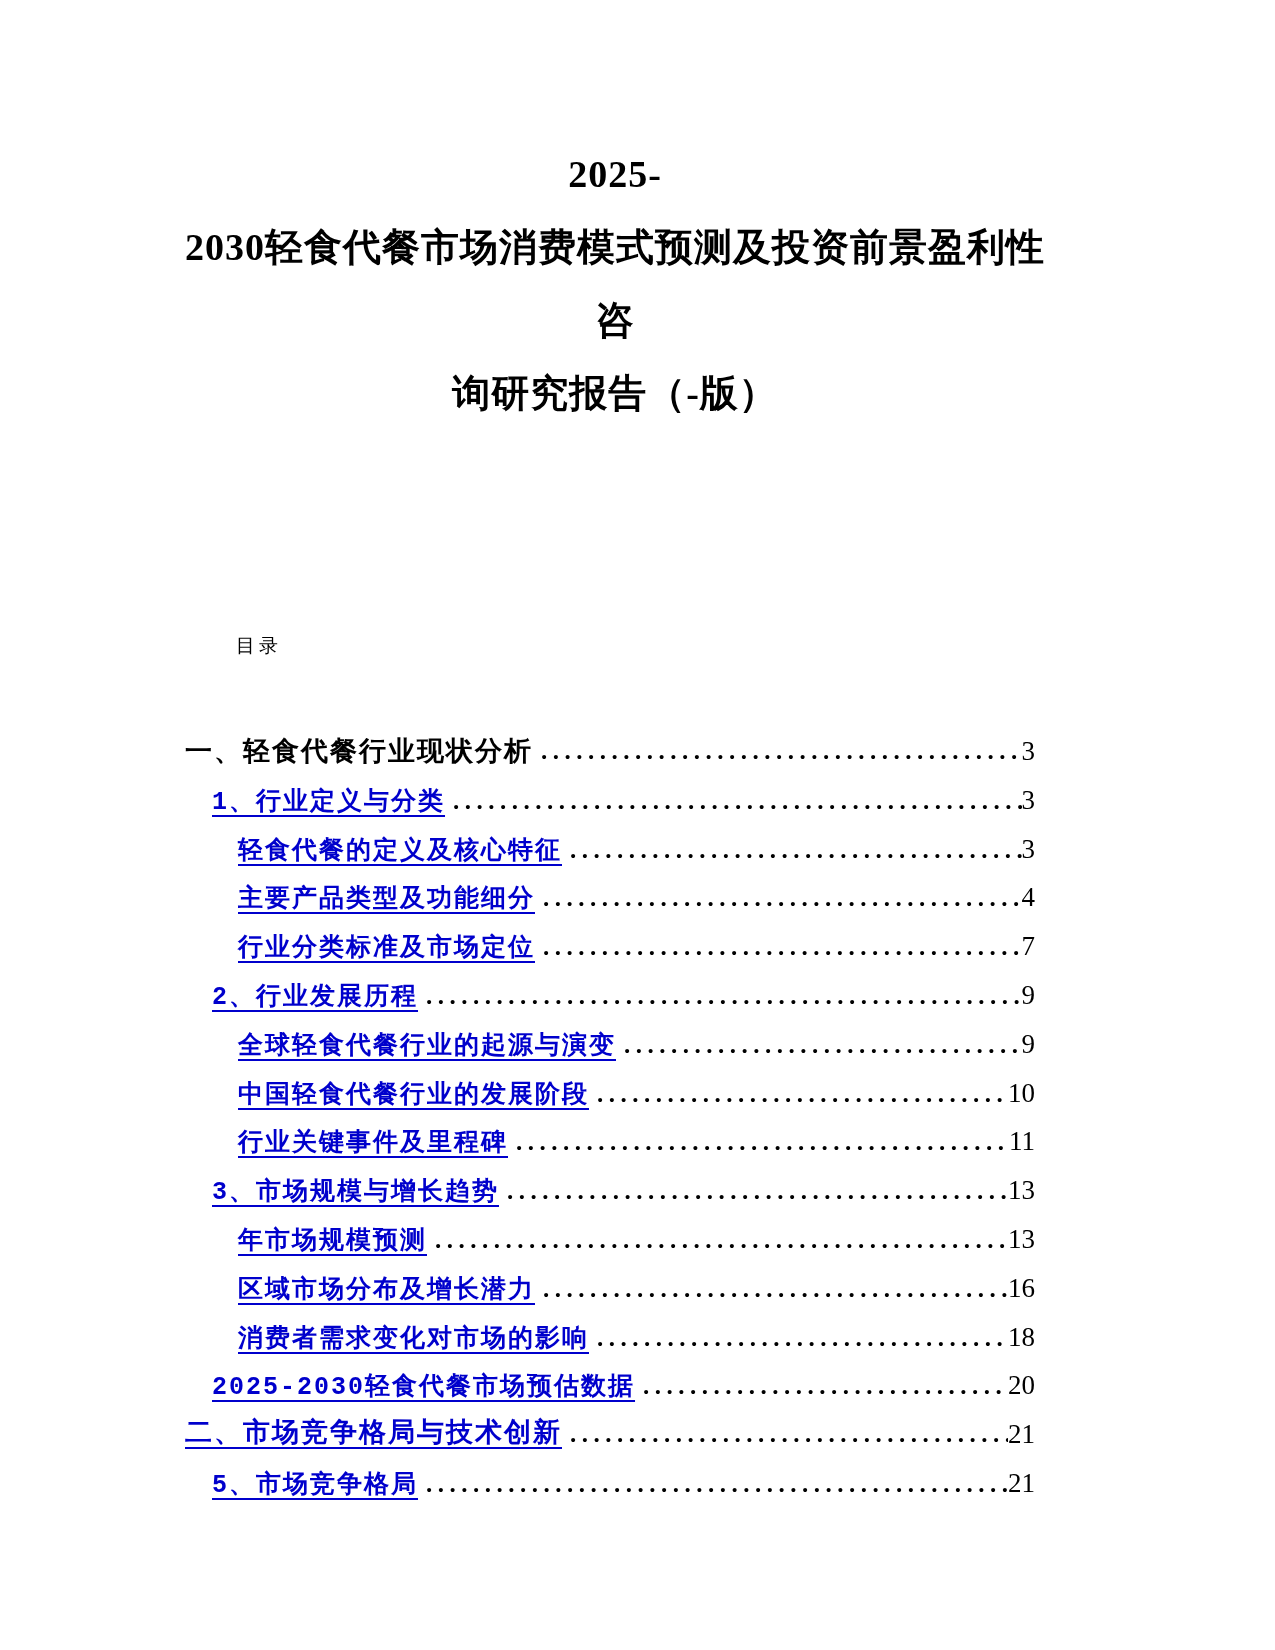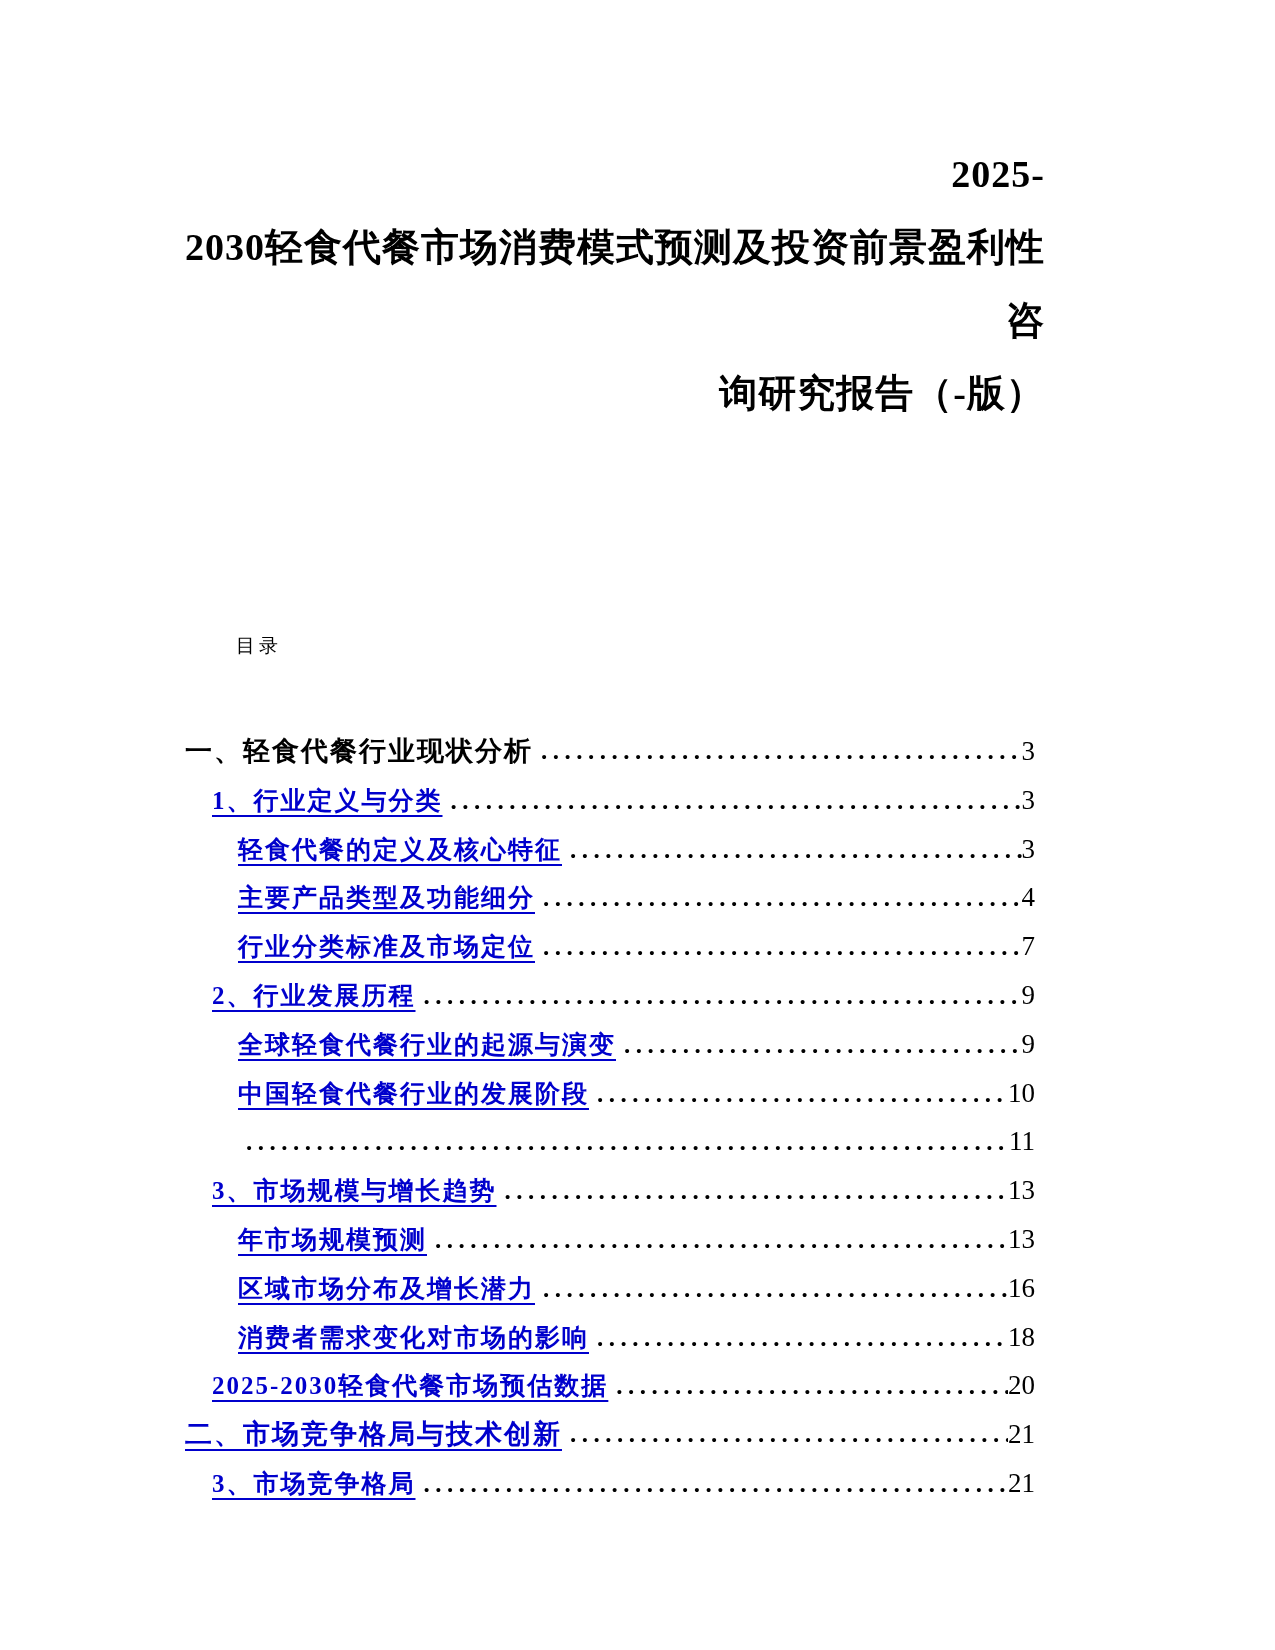--- a/index.html
+++ b/index.html
@@ -16,21 +16,21 @@
     font-family: "Liberation Serif", "DejaVu Serif", serif;
     color: var(--text-color, #000000);
     overflow: hidden;
   }
   
   .title-block {
     position: absolute;
     top: 138px;
     left: 185px;
     width: 860px;
-    text-align: right;
+    text-align: center;
     font-weight: bold;
     font-size: 38px;
     line-height: 73px;
     letter-spacing: 1px;
   }
   
   .toc-label {
     position: absolute;
     top: 633px;
     left: 236px;
@@ -64,20 +64,21 @@
   .toc-row.plain .toc-text {
     color: var(--text-color, #000000);
     text-decoration: none;
   }
   .toc-row.link .toc-text {
     color: var(--link-color, #0000CC);
     text-decoration: underline;
     text-decoration-thickness: 2px;
     text-underline-offset: 6px;
     cursor: pointer;
+    font-family: Liberation Mono, monospace;
   }
   .leader {
     flex: 1;
     overflow: hidden;
     white-space: nowrap;
     padding-left: 8px;
     padding-right: 3px;
     letter-spacing: 5.5px;
     font-weight: bold;
     color: var(--text-color, #000000);
@@ -138,20 +139,21 @@
         <a class="toc-text">全球轻食代餐行业的起源与演变</a>
         <span class="leader">........................................................................................................................</span>
         <span class="pagenum">9</span>
       </div>
       <div class="toc-row lvl3 link">
         <a class="toc-text">中国轻食代餐行业的发展阶段</a>
         <span class="leader">........................................................................................................................</span>
         <span class="pagenum">10</span>
       </div>
       <div class="toc-row lvl3 link">
+        <a class="toc-text">行业关键事件及里程碑</a>
         <span class="leader">........................................................................................................................</span>
         <span class="pagenum">11</span>
       </div>
       <div class="toc-row lvl2 link">
         <a class="toc-text">3、市场规模与增长趋势</a>
         <span class="leader">........................................................................................................................</span>
         <span class="pagenum">13</span>
       </div>
       <div class="toc-row lvl3 link">
         <a class="toc-text">年市场规模预测</a>
@@ -172,19 +174,19 @@
         <a class="toc-text">2025-2030轻食代餐市场预估数据</a>
         <span class="leader">........................................................................................................................</span>
         <span class="pagenum">20</span>
       </div>
       <div class="toc-row lvl1 link">
         <a class="toc-text">二、市场竞争格局与技术创新</a>
         <span class="leader">........................................................................................................................</span>
         <span class="pagenum">21</span>
       </div>
       <div class="toc-row lvl2 link">
-        <a class="toc-text">3、市场竞争格局</a>
+        <a class="toc-text">5、市场竞争格局</a>
         <span class="leader">........................................................................................................................</span>
         <span class="pagenum">21</span>
       </div>
     </div>
 
 </div>
 
 </body></html>

